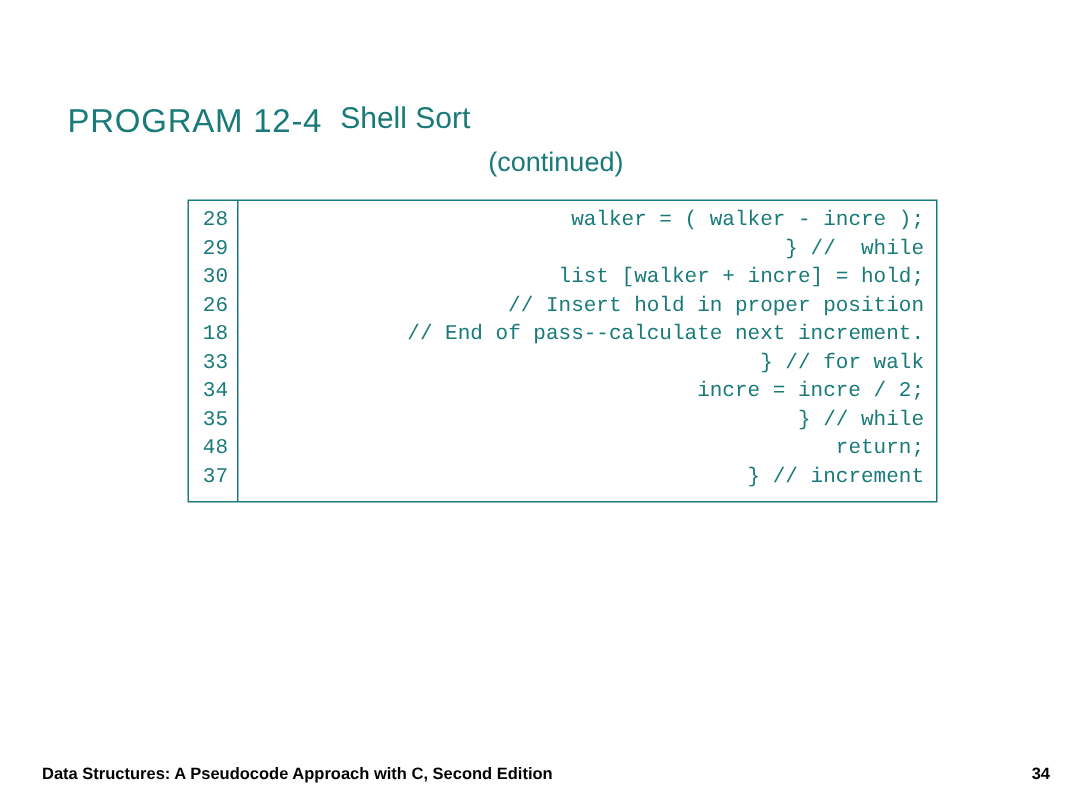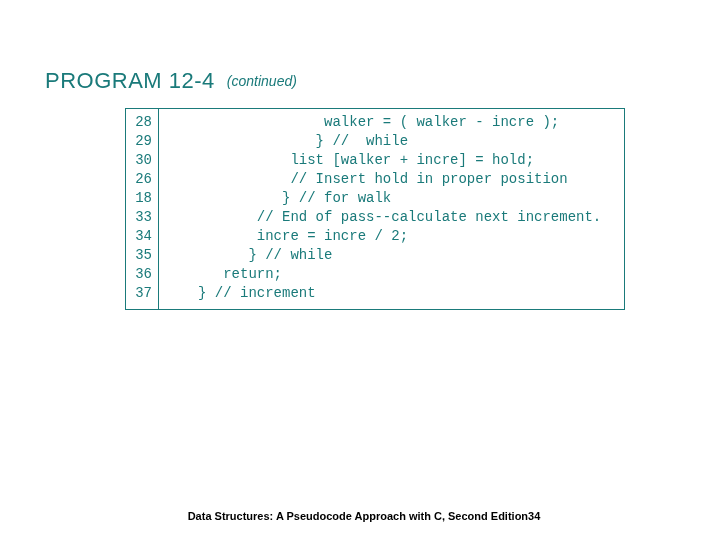--- a/index.html
+++ b/index.html
@@ -1,59 +1,60 @@
 <!DOCTYPE html>
 <html><head>
 <meta charset="utf-8">
 <style>
   * { margin: 0; padding: 0; box-sizing: border-box; }
   html, body { width: 720px; height: 540px; background: #fff; font-family: "Segoe UI", Arial, sans-serif; }
   .page { width: 720px; height: 540px; position: relative; padding: 68px 45px 0 45px; }
-  .heading { display: flex; align-items: center; gap: 12px; margin-bottom: 14px; }
+  .heading { display: flex; align-items: flex-start; gap: 12px; margin-bottom: 14px; }
   .heading-prog { font-family: "Arial Narrow", Arial, sans-serif; font-weight: 400; letter-spacing: 0.5px; color: #1a7a7a; font-size: 22px; }
   .heading-name { color: #1a7a7a; font-size: 20px; font-weight: 400; }
-  .heading-cont { color: #1a7a7a; font-size: 14px; font-style: italic; font-weight: 300; }
-  .codebox { margin-left: 80px; width: 500px; border: 1px solid #1a7a7a; display: flex; gap: 31px; }
+  .heading-cont { color: #1a7a7a; font-size: 18px; font-weight: 300; margin-top: 30px; }
+  .codebox { margin-left: 80px; width: 500px; border: 1px solid #1a7a7a; display: flex; }
   .lncol { border-right: 1px solid #1a7a7a; padding: 4px 6px 6px 6px; }
-  .codecol { padding: 4px 8px 6px 8px; flex: 1; }
+  .codecol { padding: 4px 8px 6px 8px; flex: 1; text-align: right; }
   .ln { font-family: Consolas, "Courier New", monospace; color: #1a7a7a; font-size: 14px; line-height: 19px; text-align: right; min-width: 20px; }
   .code { font-family: Consolas, "Courier New", monospace; color: #1a7a7a; font-size: 14px; line-height: 19px; white-space: pre; }
-  .footer { position: absolute; left: 0; right: 0; bottom: 18px; display: flex; justify-content: center; padding: 0 20px 0 28px; }
+  .footer { position: absolute; left: 0; right: 0; bottom: 18px; display: flex; justify-content: space-between; padding: 0 20px 0 28px; }
   .footer-left { font-size: 11px; font-weight: 700; color: #000; }
   .footer-right { font-size: 11px; font-weight: 700; color: #000; }
 </style>
 </head>
 <body>
 
 <div class="page">
   <div class="heading">
     <span class="heading-prog">PROGRAM 12-4</span>
+    <span class="heading-name">Shell Sort</span>
     <span class="heading-cont">(continued)</span>
   </div>
 
   <div class="codebox">
     <div class="lncol">
       <div class="ln">28</div>
       <div class="ln">29</div>
       <div class="ln">30</div>
       <div class="ln">26</div>
       <div class="ln">18</div>
       <div class="ln">33</div>
       <div class="ln">34</div>
       <div class="ln">35</div>
-      <div class="ln">36</div>
+      <div class="ln">48</div>
       <div class="ln">37</div>
     </div>
     <div class="codecol">
       <div class="code">               walker = ( walker - incre );</div>
       <div class="code">              } //  while</div>
       <div class="code">           list [walker + incre] = hold;</div>
       <div class="code">           // Insert hold in proper position</div>
+      <div class="code">       // End of pass--calculate next increment.</div>
       <div class="code">          } // for walk</div>
-      <div class="code">       // End of pass--calculate next increment.</div>
       <div class="code">       incre = incre / 2;</div>
       <div class="code">      } // while</div>
       <div class="code">   return;</div>
       <div class="code">} // increment</div>
     </div>
   </div>
 
   <div class="footer">
     <div class="footer-left">Data Structures: A Pseudocode Approach with C, Second Edition</div>
     <div class="footer-right">34</div>

